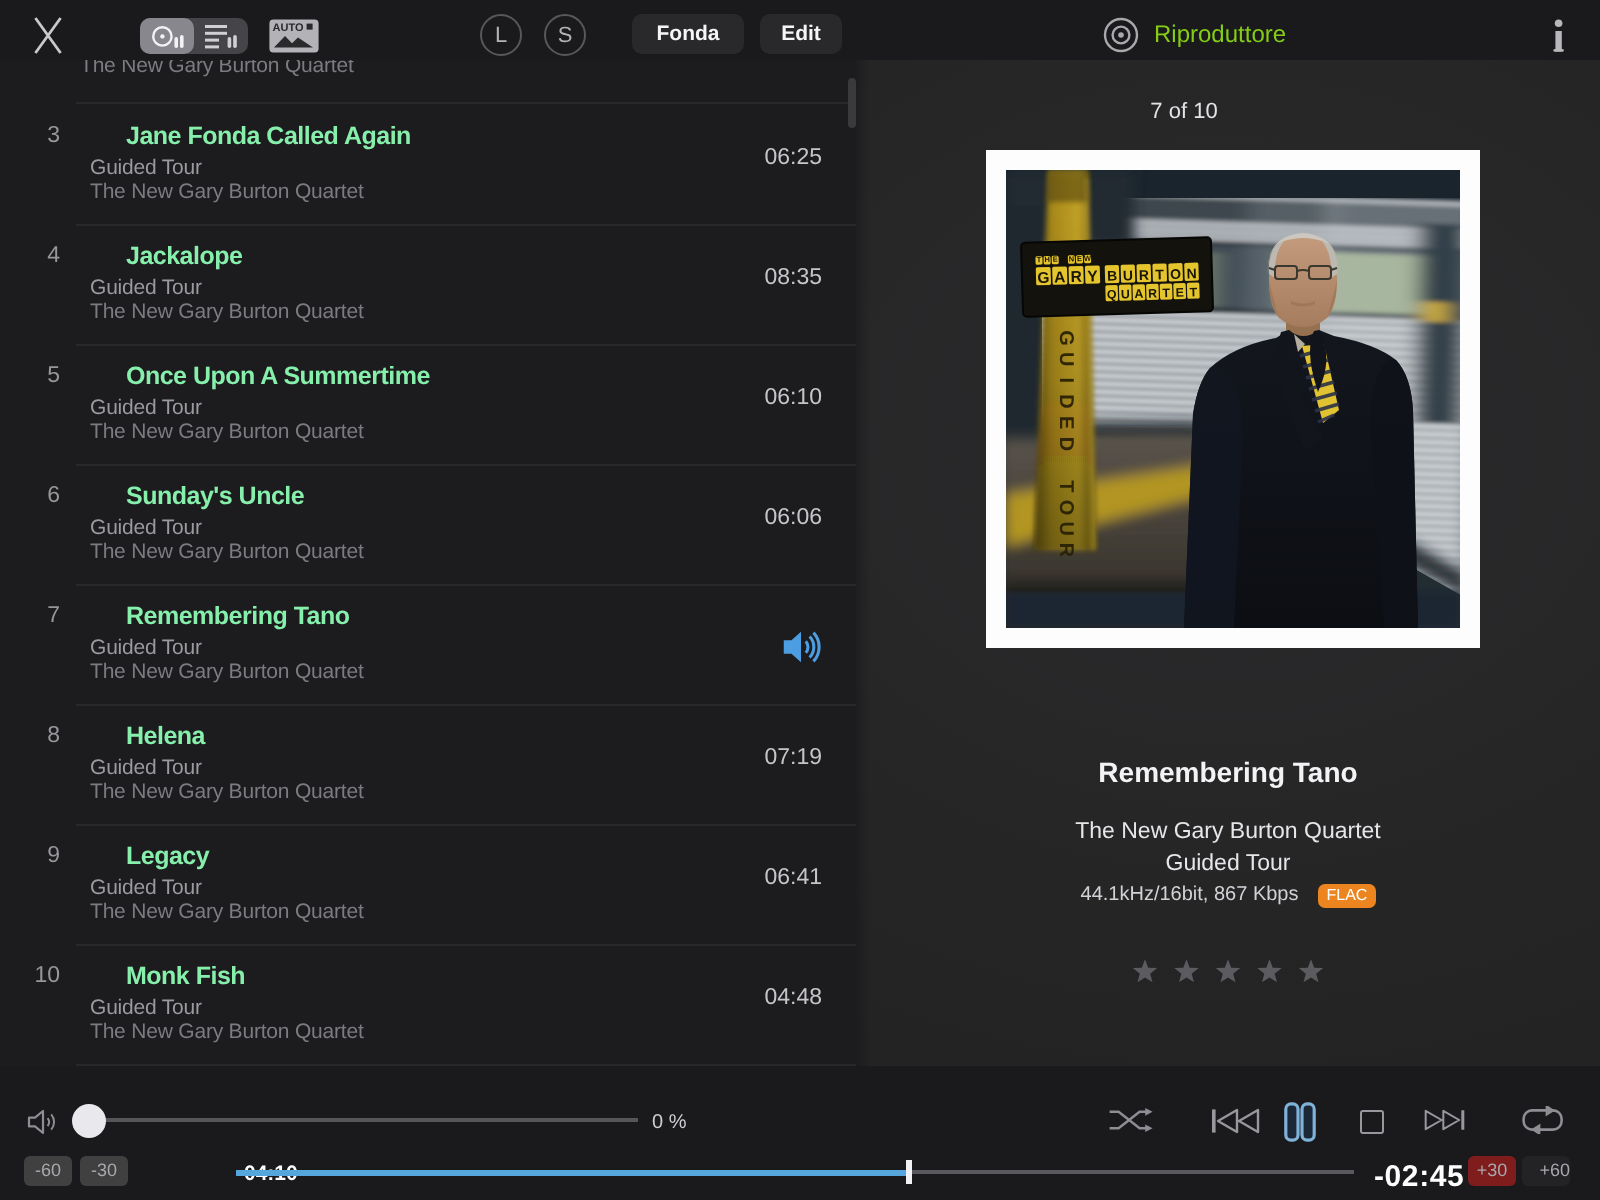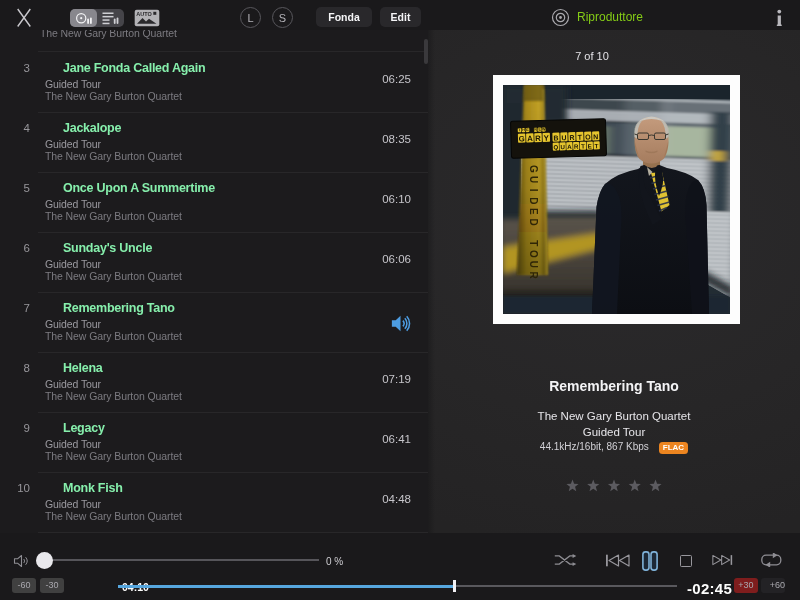--- a/index.html
+++ b/index.html
@@ -419,21 +419,21 @@
             <text x="86.6" y="64.3" font-size="6.2" font-weight="bold" fill="#191504" text-anchor="middle" font-family="Liberation Sans">E</text>
             <rect x="90.3" y="57.5" width="6.2" height="8" rx="0.8" fill="#e5c52e"></rect>
             <text x="93.39999999999999" y="64.3" font-size="6.2" font-weight="bold" fill="#191504" text-anchor="middle" font-family="Liberation Sans">T</text>
           </g>
     </g>
   </svg>
   </div>
   <div class="abs" style="left:0; top:349px; width:372px; text-align:center; font-size:14px; font-weight:bold; color:#f3f3f5; letter-spacing:0px; line-height:1;">Remembering Tano</div>
   <div class="abs" style="left:0; top:381px; width:372px; text-align:center; font-size:11.5px; color:#e6e5e9; line-height:1;">The New Gary Burton Quartet</div>
   <div class="abs" style="left:0; top:397px; width:372px; text-align:center; font-size:11.5px; color:#e6e5e9; line-height:1;">Guided Tour</div>
-  <div class="abs" style="left:0; top:412px; width:372px; text-align:center; font-size:10px; color:#d2d1d6; line-height:1;">44.1kHz/16bit, 867 Kbps<span style="display:inline-block; background:#ec8520; color:#fff; font-size:8px; font-weight:bold; border-radius:3.5px; padding:2px 4px; margin-left:10px; position:relative; top:-0.5px;">FLAC</span>
+  <div class="abs" style="left:0; top:412px; width:372px; text-align:center; font-size:10px; color:#d2d1d6; line-height:1;">44.1kHz/16bit, 867 Kbps<span style="display:inline-block; background:#ec8520; color:#fff; font-size:8px; font-weight:normal; border-radius:3.5px; padding:2px 4px; margin-left:10px; position:relative; top:-0.5px;">FLAC</span>
   </div>
 
   <svg id="starsvg" class="abs" style="left:138px; top:449px;" width="96" height="14" viewBox="0 0 96 14">
       <polygon points="6.50,0.60 8.09,4.82 12.59,5.02 9.07,7.83 10.26,12.18 6.50,9.70 2.74,12.18 3.93,7.83 0.41,5.02 4.91,4.82" fill="#5c5b60"></polygon>
       <polygon points="27.25,0.60 28.84,4.82 33.34,5.02 29.82,7.83 31.01,12.18 27.25,9.70 23.49,12.18 24.68,7.83 21.16,5.02 25.66,4.82" fill="#5c5b60"></polygon>
       <polygon points="48.00,0.60 49.59,4.82 54.09,5.02 50.57,7.83 51.76,12.18 48.00,9.70 44.24,12.18 45.43,7.83 41.91,5.02 46.41,4.82" fill="#5c5b60"></polygon>
       <polygon points="68.75,0.60 70.34,4.82 74.84,5.02 71.32,7.83 72.51,12.18 68.75,9.70 64.99,12.18 66.18,7.83 62.66,5.02 67.16,4.82" fill="#5c5b60"></polygon>
       <polygon points="89.50,0.60 91.09,4.82 95.59,5.02 92.07,7.83 93.26,12.18 89.50,9.70 85.74,12.18 86.93,7.83 83.41,5.02 87.91,4.82" fill="#5c5b60"></polygon>
     </svg>
 </div>

